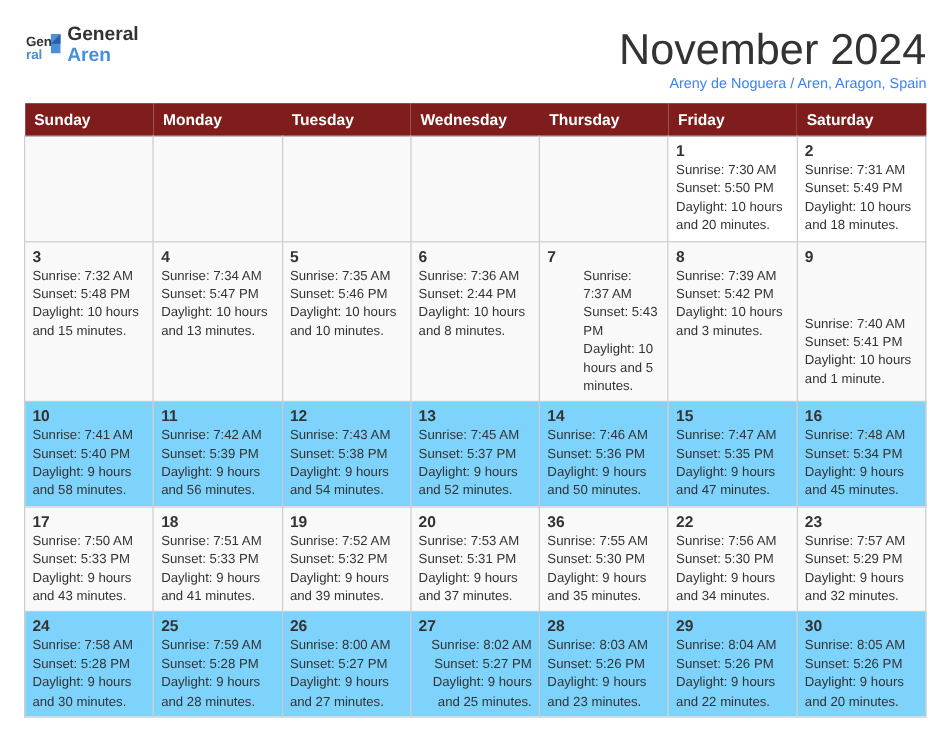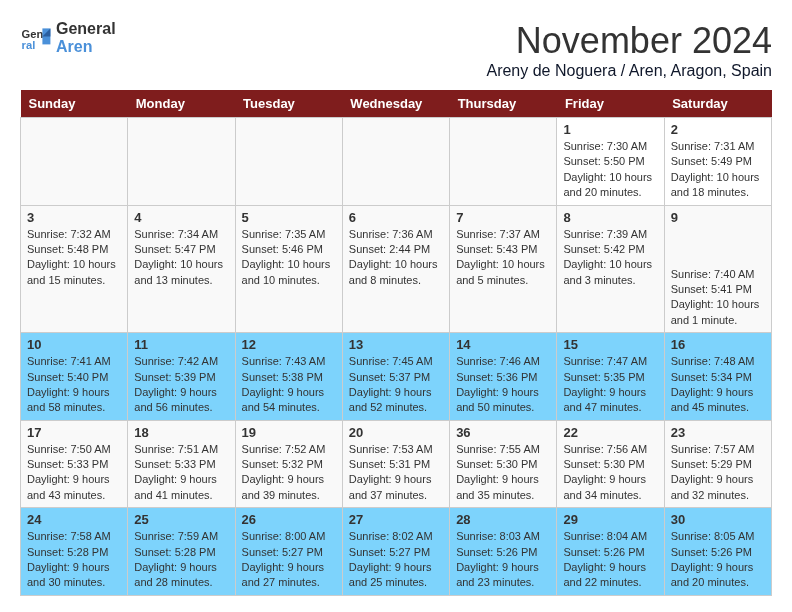--- a/index.html
+++ b/index.html
@@ -27,22 +27,22 @@
     }
     .title-section {
       text-align: right;
     }
     .month-title {
       font-size: 36px;
       font-weight: normal;
       color: #333;
     }
     .location-title {
-      font-size: 16px;
-      color: #0f172a;
+      font-size: 12px;
+      color: #3b82f6;
     }
     table {
       width: 100%;
       border-collapse: collapse;
       font-size: 11px;
     }
     th {
       background-color: #7f1d1d;
       color: #fff;
       padding: 6px 8px;
@@ -151,21 +151,21 @@
 Daylight: 10 hours and 10 minutes.</div>
         </td>
         <td>
           <div class="day-num">6</div>
           <div class="day-info" style="white-space: pre-line;">Sunrise: 7:36 AM
 Sunset: 2:44 PM
 Daylight: 10 hours and 8 minutes.</div>
         </td>
         <td>
           <div class="day-num">7</div>
-          <div class="day-info" style="white-space: pre-line;">Sunrise: 7:37 AM
+          <div class="day-info" style="white-space: pre-line; margin-left: 30px;">Sunrise: 7:37 AM
 Sunset: 5:43 PM
 Daylight: 10 hours and 5 minutes.</div>
         </td>
         <td>
           <div class="day-num">8</div>
           <div class="day-info" style="white-space: pre-line;">Sunrise: 7:39 AM
 Sunset: 5:42 PM
 Daylight: 10 hours and 3 minutes.</div>
         </td>
         <td>
@@ -277,21 +277,21 @@
 Daylight: 9 hours and 28 minutes.</div>
         </td>
         <td>
           <div class="day-num">26</div>
           <div class="day-info" style="white-space: pre-line;">Sunrise: 8:00 AM
 Sunset: 5:27 PM
 Daylight: 9 hours and 27 minutes.</div>
         </td>
         <td>
           <div class="day-num">27</div>
-          <div class="day-info" style="white-space: pre-line;">Sunrise: 8:02 AM
+          <div class="day-info" style="white-space: pre-line; text-align: right;">Sunrise: 8:02 AM
 Sunset: 5:27 PM
 Daylight: 9 hours and 25 minutes.</div>
         </td>
         <td>
           <div class="day-num">28</div>
           <div class="day-info" style="white-space: pre-line;">Sunrise: 8:03 AM
 Sunset: 5:26 PM
 Daylight: 9 hours and 23 minutes.</div>
         </td>
         <td>

